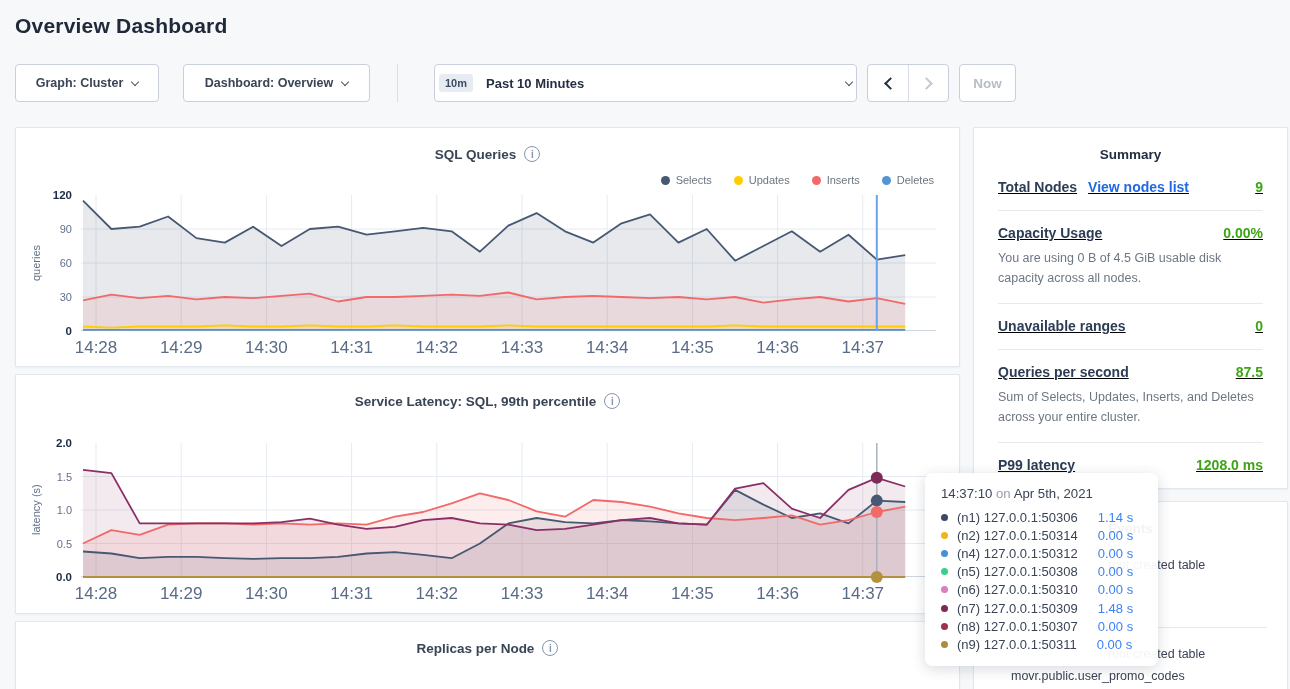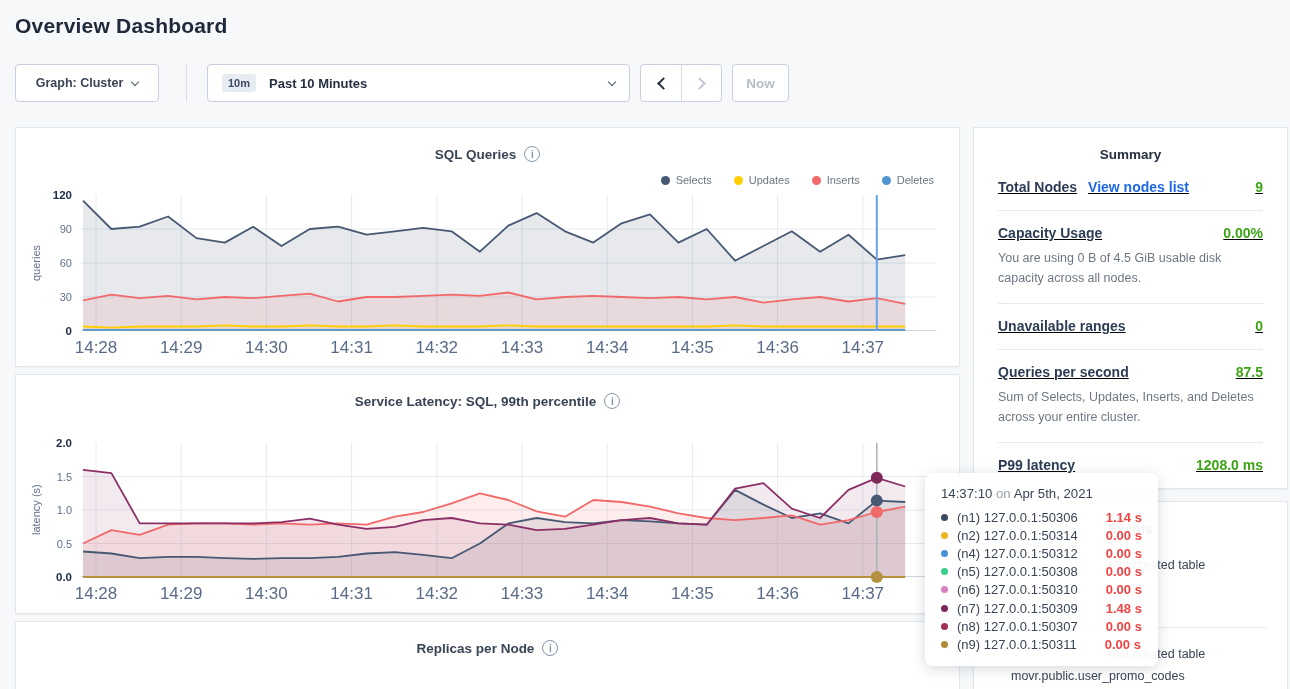--- a/index.html
+++ b/index.html
@@ -12,21 +12,21 @@
 
   
   .controls { display:flex; align-items:flex-end; margin:26px 0 0 15px; }
   .ctl { height:38px; border:1px solid #c9cfdc; border-radius:4px; background:#fff;
          display:flex; align-items:center; font-weight:700; font-size:12.5px; color:#394455; cursor:pointer; }
   .dd1 { width:144px; justify-content:center; gap:9px; }
   .dd2 { width:187px; justify-content:center; gap:9px; margin-left:24px; }
   .chv { display:inline-block; width:6px; height:6px; border-right:1.5px solid #4a5869;
          border-bottom:1.5px solid #4a5869; transform:rotate(45deg); margin-top:-3px; }
   .vsep { width:1px; height:38px; background:#d9dee6; margin-left:27px; }
-  .timebox { width:423px; margin-left:20px; padding:0 14px; }
+  .timebox { width:423px; margin-left:36px; padding:0 4px; }
   .badge { background:#e7ecf3; border-radius:3px; font-size:11px; font-weight:700; color:#3e4c63;
            padding:3px 6px; margin-right:13px; }
   .timelabel { font-size:13px; font-weight:700; color:#242f42; }
   .timebox .chv { margin-left:auto; }
   .arrows { display:flex; margin-left:10px; border:1px solid #c9cfdc; border-radius:4px; background:#fff; overflow:hidden; }
   .abtn { width:40px; height:36px; display:flex; align-items:center; justify-content:center; cursor:pointer; }
   .abtn + .abtn { border-left:1px solid #d9dee6; }
   .chl { width:9px; height:9px; border-left:2.5px solid #26303e; border-bottom:2.5px solid #26303e; transform:rotate(45deg); margin-left:4px; }
   .chr { width:9px; height:9px; border-right:2.5px solid #c3c9d2; border-top:2.5px solid #c3c9d2; transform:rotate(45deg); margin-right:4px; }
   .nowbtn { margin-left:10px; width:57px; justify-content:center; color:#b7bdc6; font-size:13.5px; background:#fff; }
@@ -76,32 +76,36 @@
   .e-l2 { display:block; margin-left:17px; white-space:nowrap; }
 
   
   .tooltip { position:absolute; left:925px; top:473px; width:233px; z-index:10;
              background:rgba(255,255,255,0.94); border-radius:8px; padding:13px 16px 12px;
              box-shadow:0 3px 14px rgba(40,50,70,0.18); }
   .tt-head { font-size:13.2px; color:#394455; margin-bottom:7px; }
   .tt-on { color:#97a1ad; }
   .tt-row { display:flex; align-items:center; height:18.2px; font-size:13px; color:#394455; }
   .tt-dot { width:7px; height:7px; border-radius:50%; margin-right:9px; flex:none; }
-  .tt-val { margin-left:28px; font-weight:700; color:#ef4444; white-space:nowrap; }
+  .tt-val { margin-left:20px; font-weight:400; color:#3b82f6; white-space:nowrap; }
 </style>
 </head>
 <body>
 
 <div class="page">
 
   <div class="h1">Overview Dashboard</div>
 
   <div class="controls">
     <div class="ctl dd1">
       <span>Graph: Cluster</span>
+      <span class="chv"></span>
+    </div>
+    <div class="ctl dd2">
+      <span>Dashboard: Overview</span>
       <span class="chv"></span>
     </div>
     <div class="vsep"></div>
     <div class="ctl timebox">
       <span class="badge">10m</span>
       <span class="timelabel">Past 10 Minutes</span>
       <span class="chv"></span>
     </div>
     <div class="arrows">
       <div class="abtn">

